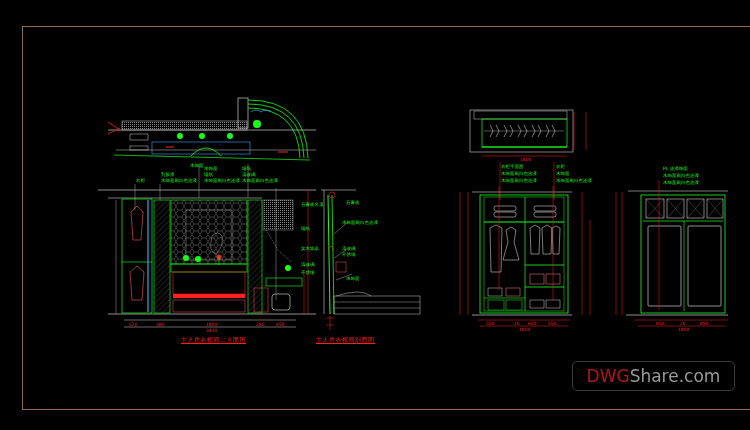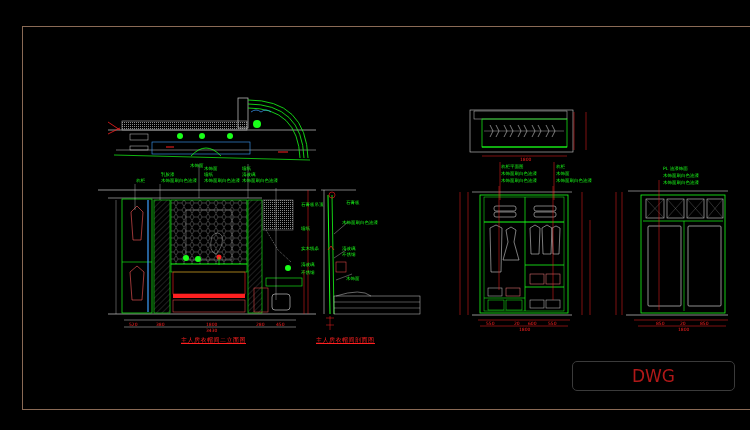--- a/index.html
+++ b/index.html
@@ -262,14 +262,15 @@
   <div class="note" style="left:647px;top:166px;">PL 油漆饰面</div>
   <div class="note" style="left:647px;top:173px;">木饰面刷白色油漆</div>
   <div class="note" style="left:647px;top:180px;">木饰面刷白色油漆</div>
   <div class="note" style="left:640px;top:321px;color:#ff2020;">850</div>
   <div class="note" style="left:664px;top:321px;color:#ff2020;">20</div>
   <div class="note" style="left:684px;top:321px;color:#ff2020;">850</div>
   <div class="note" style="left:662px;top:327px;color:#ff2020;">1800</div>
 
   <div class="watermark">
     <span class="wm-a">DWG</span>
+      <span class="wm-b">Share.com</span>
   </div>
 </div>
 
 </body></html>

